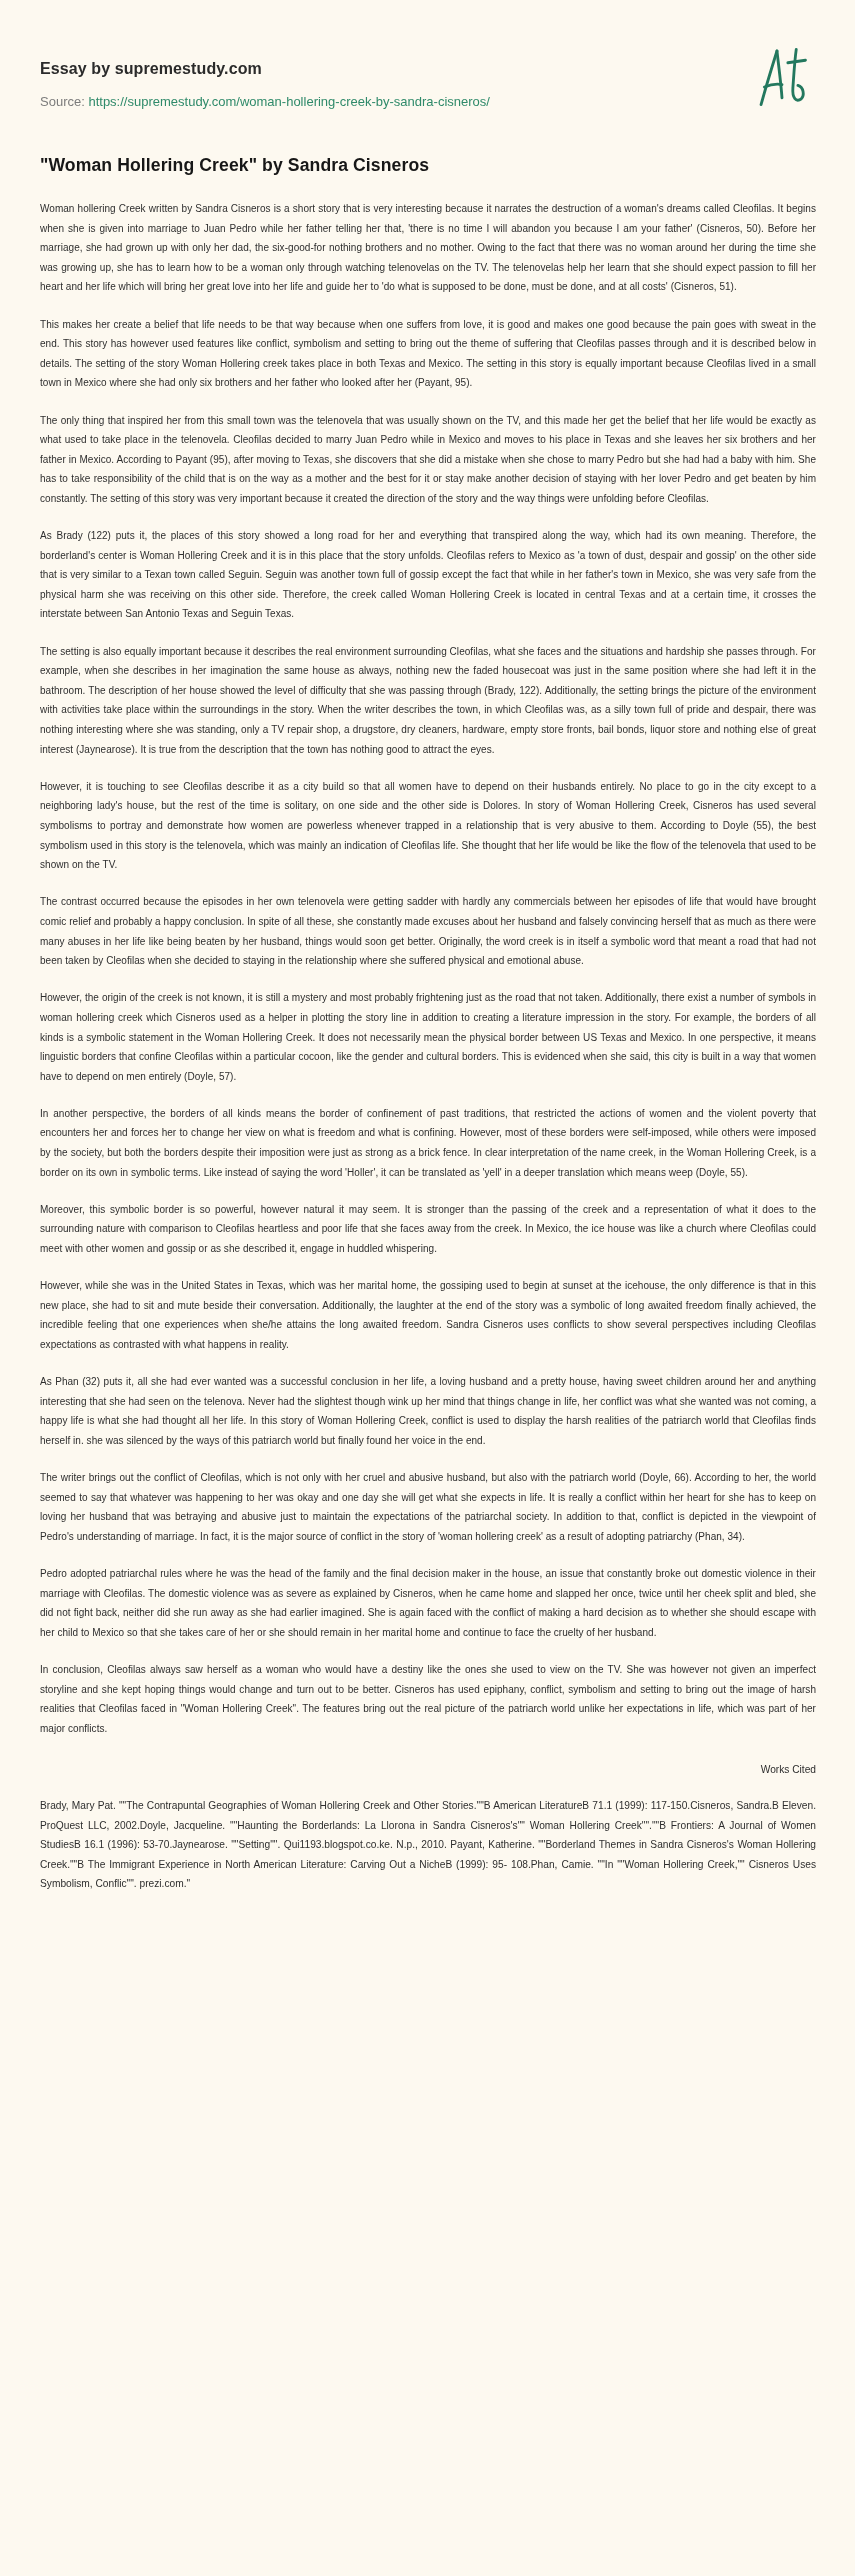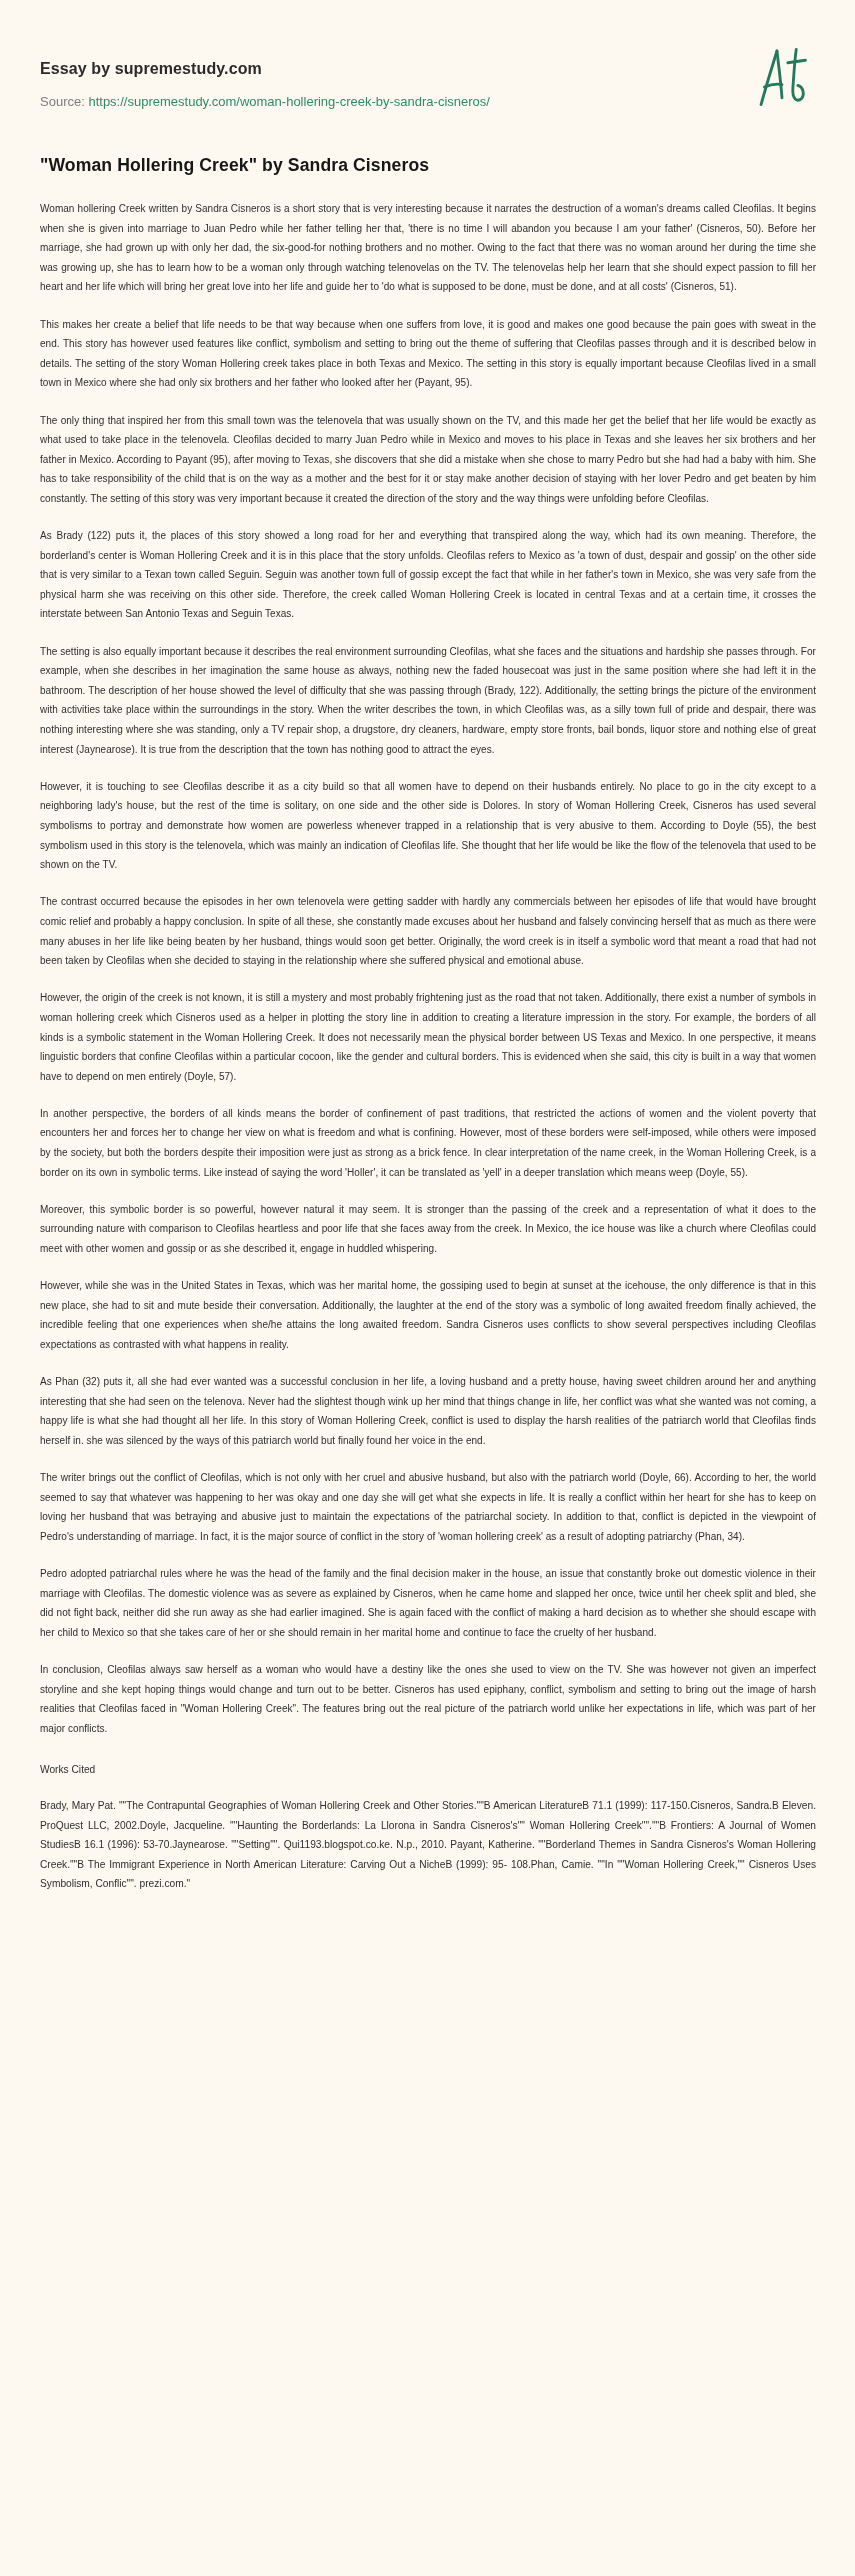--- a/index.html
+++ b/index.html
@@ -79,21 +79,21 @@
     text-justify: inter-word;
     letter-spacing: 0.04px;
   }
   .para:last-child { margin-bottom: 0; }
 
   .section-heading {
     font-size: 10.2px;
     line-height: 19.6px;
     color: #2e2e2e;
     margin: 22px 0 16px 0;
-    text-align: left;
+    text-align: right;
   }
   .works-cited-body {
     font-size: 10.2px;
     line-height: 19.6px;
     color: #2e2e2e;
     text-align: justify;
     text-justify: inter-word;
     margin: 0;
   }
 </style>

